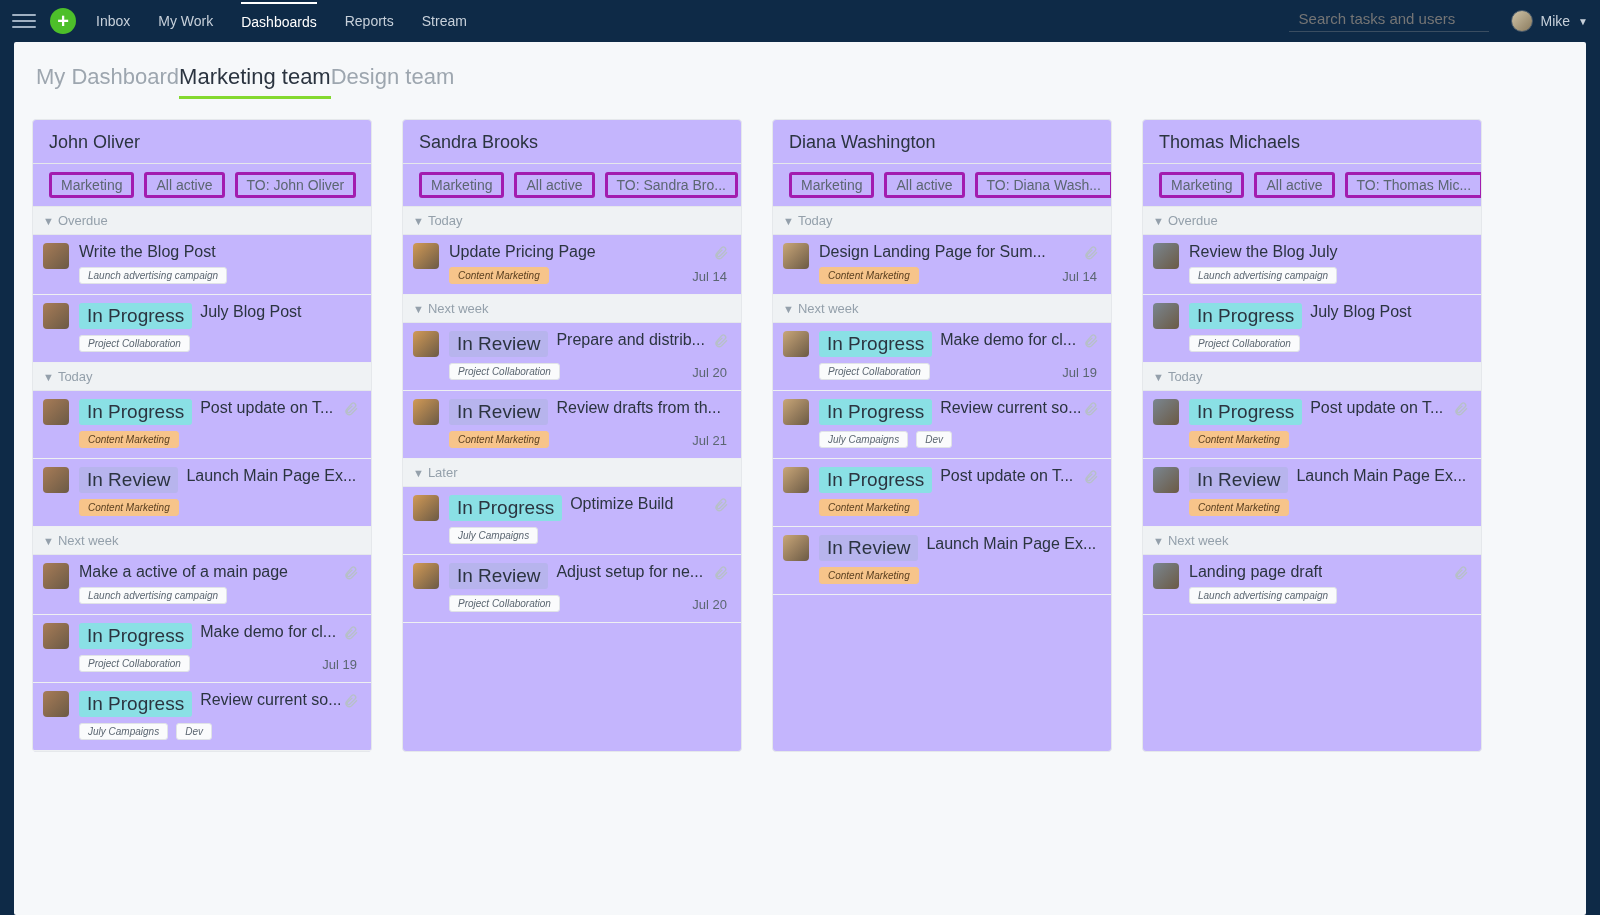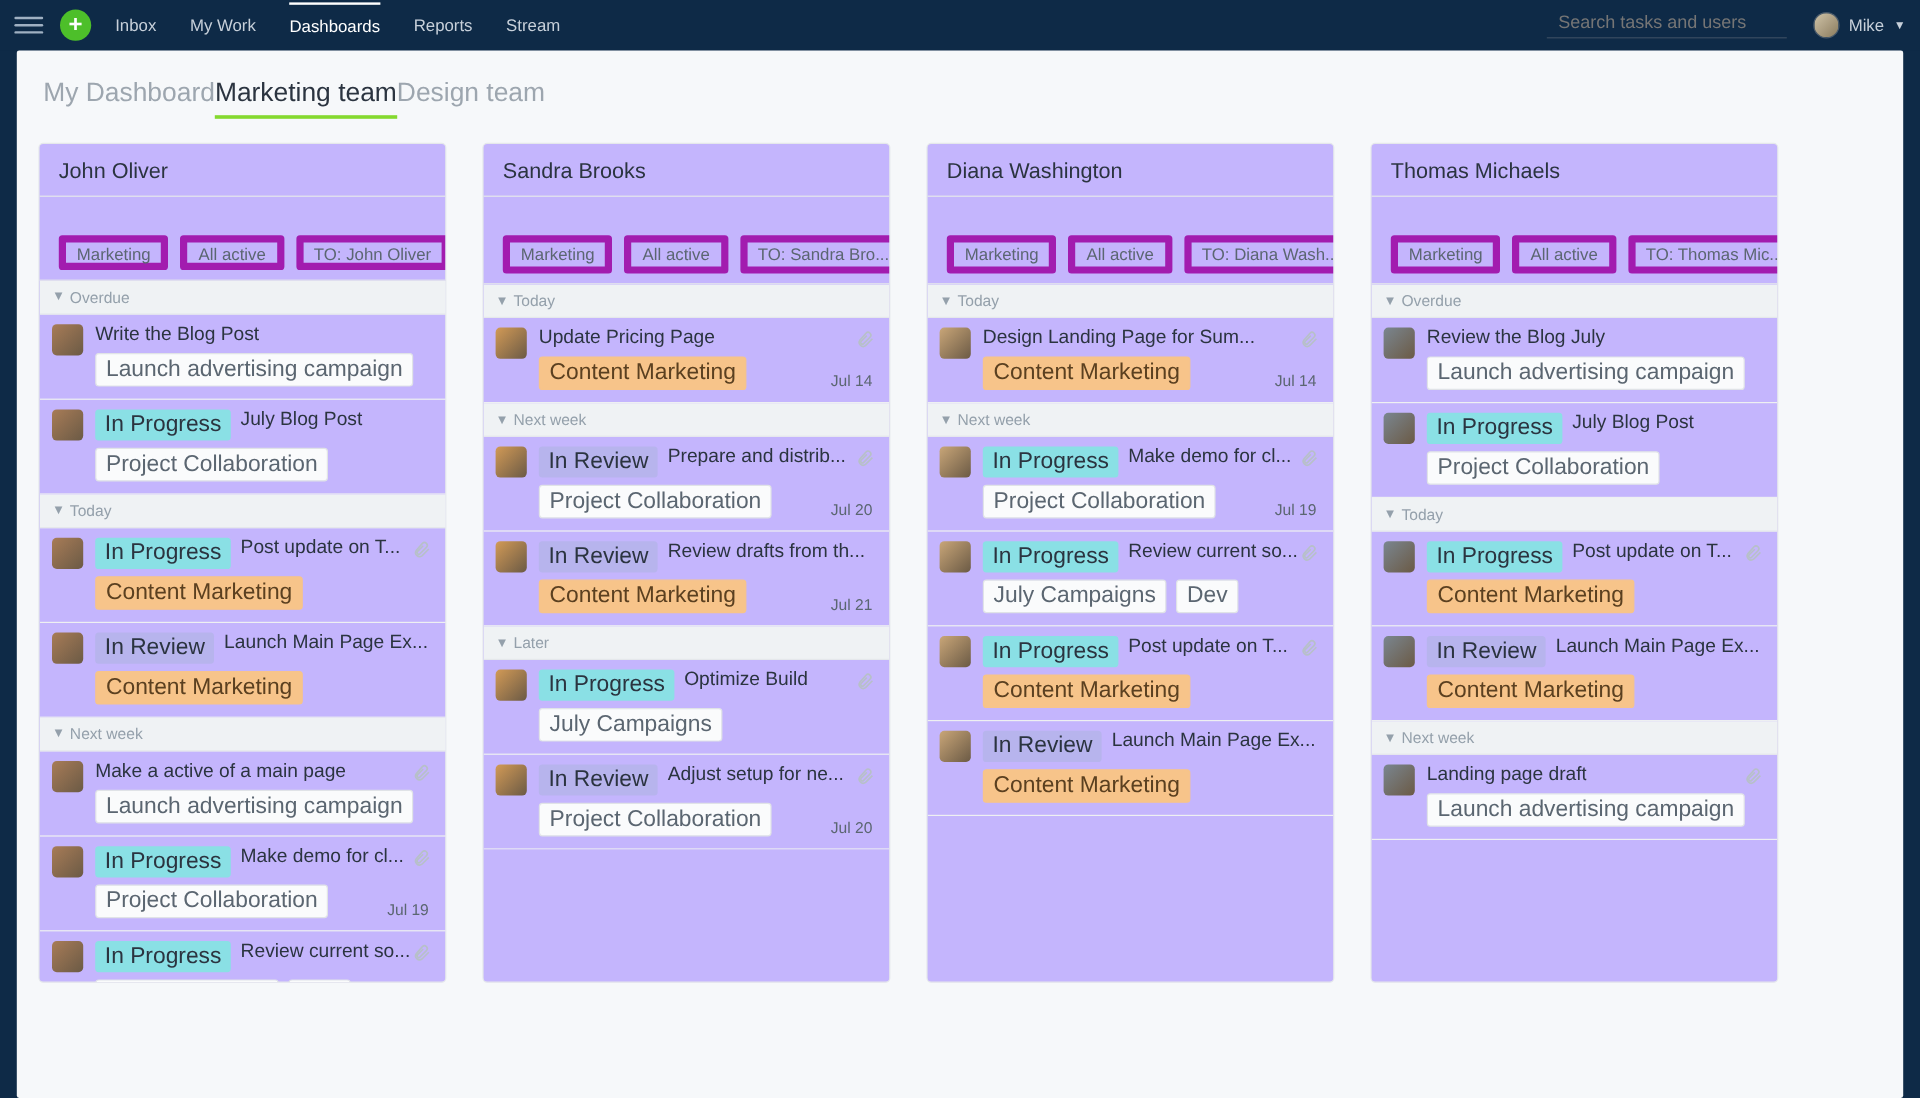--- a/index.html
+++ b/index.html
@@ -18,32 +18,32 @@
 .avatar-sm { width:22px; height:22px; border-radius:50%; background: linear-gradient(135deg,#d0c4a8,#8a7b5e); border:1px solid #4a5b6c;}
 .content-area { background:#f6f8fa; height: 873px; padding: 0 18px 18px; margin: 0 14px 14px; border-radius: 2px; overflow:hidden;}
 .tab-row { display:flex; padding: 22px 4px 14px;}
 .tab { font-size: 22px; color:#9da6af; cursor:pointer; padding-bottom: 6px;}
 .tab.active { color:#2b3440; border-bottom: 3px solid #84d92f;}
 .board { display:flex; gap: 30px; padding-top: 6px;}
 .column { width: 340px; background:#c4b5fd; border:1px solid #e5e8eb; border-radius:4px; display:flex; flex-direction:column; max-height: 700px;}
 .col-head { padding:12px 16px 10px; border-bottom:1px solid #e5e8eb;}
 .col-name { font-size:18px; color:#2b3440;}
 .col-filters { display:flex; gap:10px; padding: 8px 16px; font-size:14px; color:#5b6671; border-bottom:1px solid #e5e8eb; flex-wrap:nowrap; overflow:hidden;}
-.chip-filter { border:6px solid #a21caf; border-radius:3px; padding:2px 9px; white-space:nowrap;margin-top:24px;}
+.chip-filter { border:3px solid #a21caf; border-radius:3px; padding:2px 9px; white-space:nowrap;}
 .col-body { overflow:auto;}
 .section-row { display:flex; align-items:center; gap:4px; background:#eff2f4; color:#94a0ab; font-size:13px; padding:6px 10px; border-bottom:1px solid #e5e8eb;}
 .section-row .chev { font-size:11px;}
 .task { display:flex; padding:8px 10px 10px; border-bottom:1px solid #eef0f2; position:relative;}
 .task-avatar { width:26px; height:26px; border-radius:4px; margin-right:10px; flex-shrink:0;}
 .task-main { display:flex; flex-direction:column; gap:6px; flex:1; min-width:0;}
 .task-title-row { display:flex; gap:8px; min-width:0;}
 .status-pill { font-size:19px; padding:2px 8px; border-radius:3px; white-space:nowrap;}
 .task-title { font-size:16px; color:#2b3440; white-space:nowrap; overflow:hidden; text-overflow:ellipsis;}
 .task-sub-row { display:flex; align-items:center; gap:8px;}
-.tag-pill { font-size:19px; border:1px solid #e0e3e7; border-radius:3px; padding:2px 8px; color:#5b6671; background:#fafbfc; white-space:nowrap;}
+.tag-pill { font-size:10px; border:1px solid #e0e3e7; border-radius:3px; padding:2px 8px; color:#5b6671; background:#fafbfc; white-space:nowrap;font-style:italic;}
 .task-date { position:absolute; right:14px; bottom:10px; font-size:13px; color:#5b6671;}
 .attach-icon { position:absolute; right:12px; top:10px; color:#b7c0c8; font-size:16px;}
 svg.icon { width:16px; height:16px; }
 </style>
 </head>
 <body>
 
 <div class="topnav">
   <div class="hamburger">
       <span></span>

